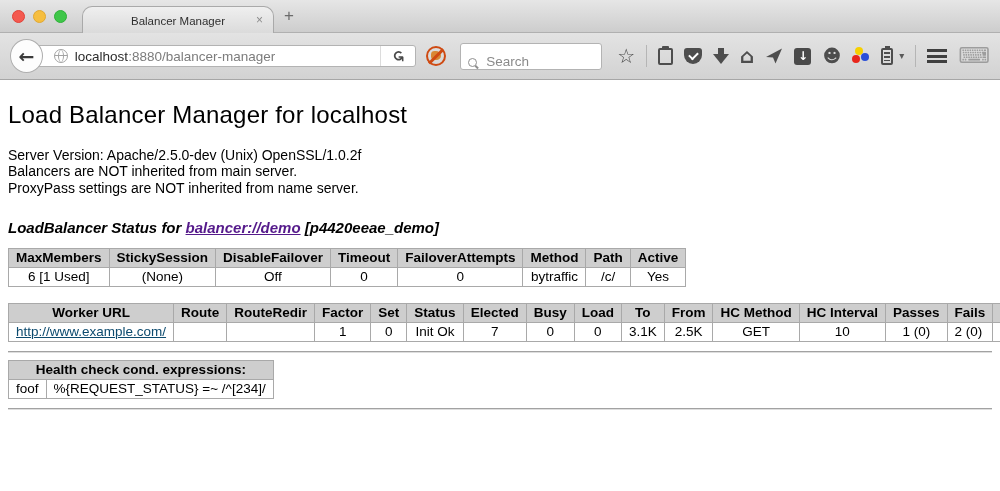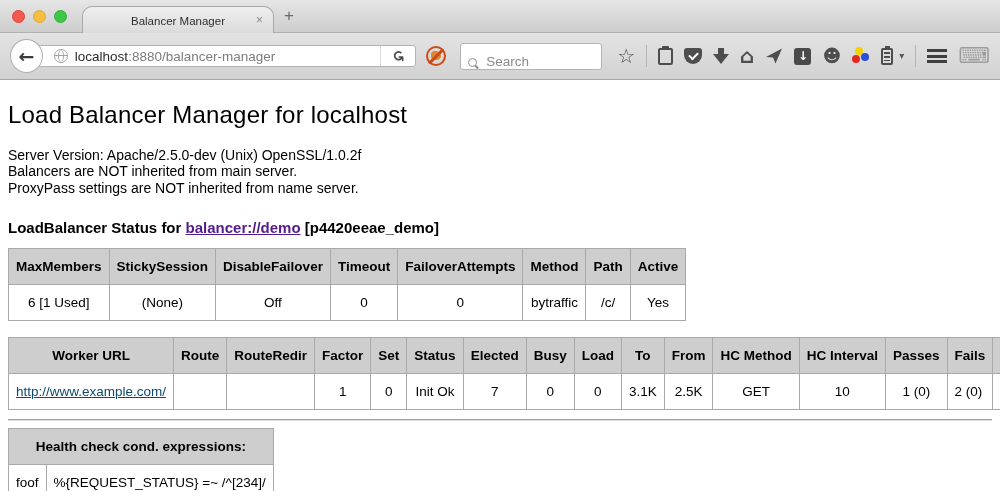--- a/index.html
+++ b/index.html
@@ -100,25 +100,25 @@
   .battery-icon { width: 12px; height: 17px; border: 2px solid #4d4d4d; border-radius: 2px; position: relative; cursor: pointer; }
   .battery-icon::before { content: ""; position: absolute; left: 1.5px; top: -4px; width: 5px; height: 2px; background: #4d4d4d; }
   .battery-icon::after { content: ""; position: absolute; left: 1px; top: 2px; right: 1px; bottom: 2px; background: repeating-linear-gradient(#4d4d4d 0 2px, transparent 2px 4px); }
   .hamburger-icon { width: 20px; height: 14px; border-top: 3px solid #3f3f3f; border-bottom: 3px solid #3f3f3f; position: relative; cursor: pointer; }
   .hamburger-icon::before { content: ""; position: absolute; left: 0; right: 0; top: 2.5px; height: 3px; background: #3f3f3f; }
 
   
   .content { padding: 0 8px; background: #fff; }
   h1.page-title { font-size: 24px; font-weight: normal; color: #000; margin: 21px 0 18px 0; letter-spacing: 0.2px; }
   .info-line { font-size: 14px; line-height: 16.4px; color: #000; }
-  h3.status-heading { font-size: 15px; font-weight: bold; color: #000; margin: 23px 0 12px 0; white-space: pre-wrap; }
+  h3.status-heading { font-size: 15px; font-weight: bold; color: #000; margin: 23px 0 12px 0; white-space: pre-wrap; font-style: italic; }
   h3.status-heading a { color: #551a8b; }
 
   table { border-collapse: collapse; font-size: 13.5px; background: #fff; }
-  th, td { border: 1px solid #a9a9a9; padding: 1px 7px; height: 36px; line-height: 16px; white-space: nowrap; }
+  th, td { border: 1px solid #a9a9a9; padding: 1px 7px; height: 19px; line-height: 16px; white-space: nowrap; }
   th { background: #cecece; font-weight: bold; text-align: center; color: #000; }
   td { text-align: center; color: #000; }
   td.left { text-align: left; }
   a.worker-link { color: #0c4a6e; text-decoration: underline; }
 
   .balancer-table { margin-bottom: 16px; }
   .worker-table { }
   hr.rule { border: none; height: 2px; background: #a2a2a2; border-bottom: 1px solid #dedede; margin: 9px 0 7px 0; }
   .health-table { margin-top: 1px; }
 </style>

